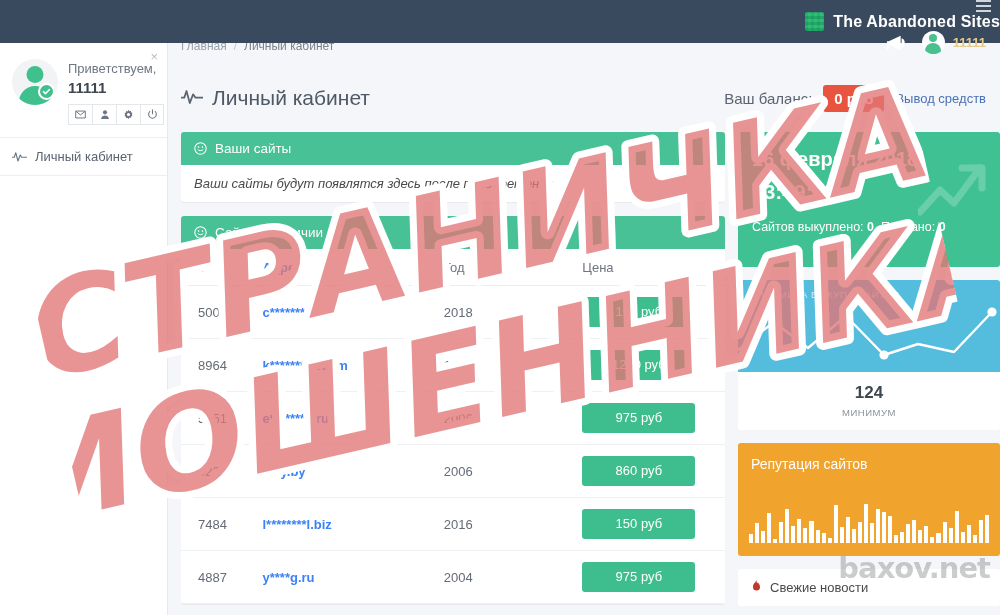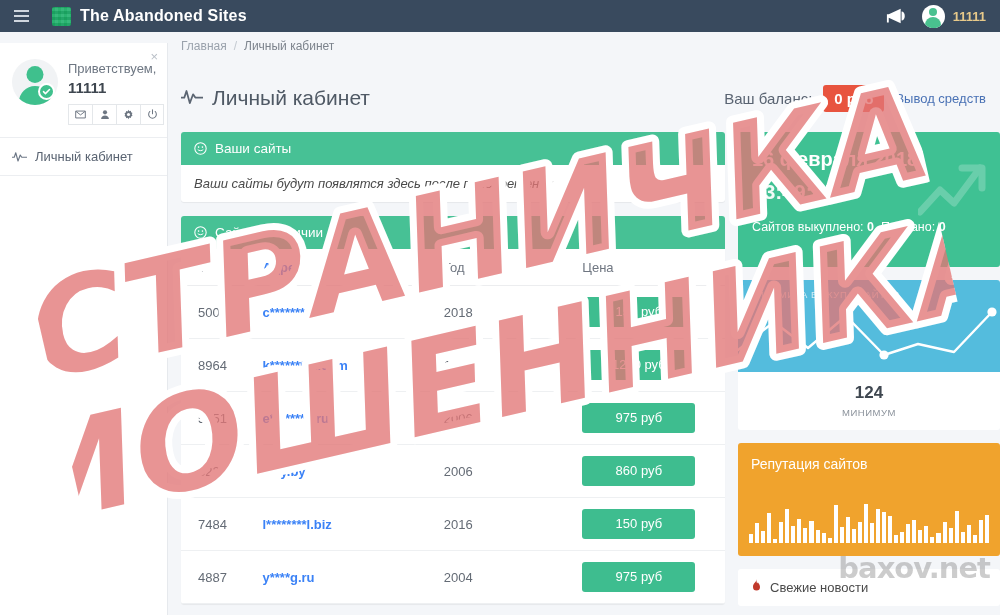--- a/index.html
+++ b/index.html
@@ -7,24 +7,25 @@
   body {
     font-family: "Liberation Sans", sans-serif;
     background: #f4f6f9;
     color: #4a4a4a;
     font-size: 13px;
     position: relative;
   }
 
   
   .topbar {
-    position: absolute; top: 0; left: 0; width: 1000px; height: 32px;
+    position: absolute; top: 0; left: 0; width: 1000px; height: 43px;
     background: #394a5e;
-    display: flex; align-items: center;
+    display: flex; align-items: flex-end;
     z-index: 30;
+    flex-direction: column;
   }
   .hamburger {
     width: 38px; height: 43px;
     display: flex; flex-direction: column; justify-content: center;
     align-items: center; gap: 3px; cursor: pointer;
     padding-left: 4px;
   }
   .hamburger span { display: block; width: 15px; height: 2px; background: #cfd6de; }
   .brand {
     display: flex; align-items: center; gap: 9px;

